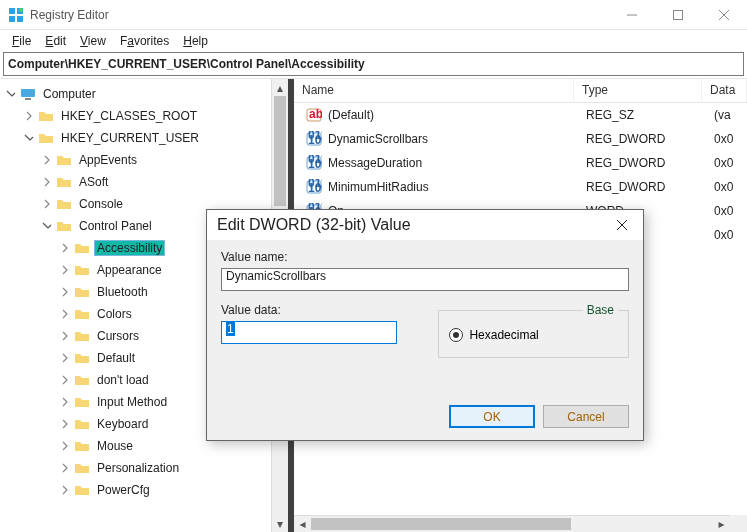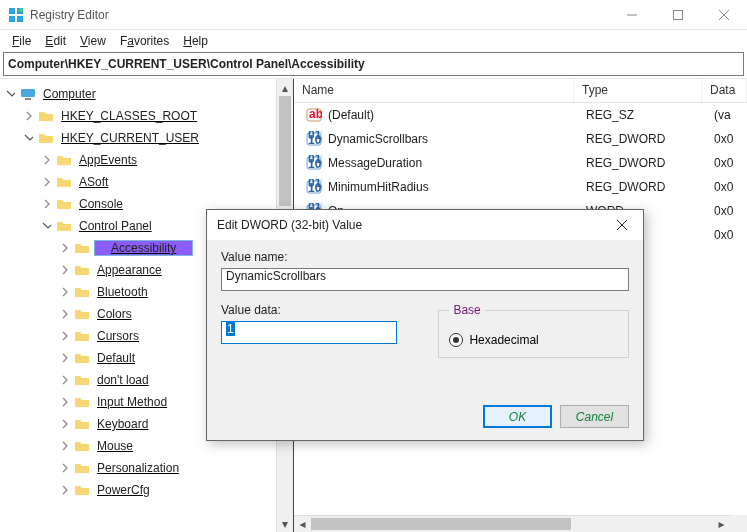--- a/index.html
+++ b/index.html
@@ -15,29 +15,29 @@
 
 .menubar { height: 20px; display: flex; align-items: flex-end; padding-left: 6px; gap: 2px; }
 .menubar .menu-item { padding: 2px 6px; color: #222; }
 .menubar .menu-item .ul { text-decoration: underline; }
 
 
 .addressbar { height: 24px; border: 1px solid #7a7a7a; margin: 2px 3px 2px 3px; display: flex; align-items: center; padding: 0 4px; color: #222; font-weight: bold; }
 
 
 .main { display: flex; height: calc(532px - 30px - 20px - 28px); border-top: 1px solid #e5e5e5; }
-.tree-pane { width: 294px; border-right: 1px solid #404040; position: relative; overflow: hidden; text-decoration: underline; }
+.tree-pane { width: 294px; border-right: 6px solid #404040; position: relative; overflow: hidden; }
 .list-pane { flex: 1; position: relative; overflow: hidden; }
 
 
 .tree { padding: 4px 0 4px 4px; }
 .tree-row { display: flex; align-items: center; height: 22px; white-space: nowrap; }
 .tree-row .expander { width: 14px; height: 14px; display: flex; align-items: center; justify-content: center; color: #666; margin-right: 2px; }
 .tree-row .folder-icon { width: 16px; height: 16px; margin-right: 4px; }
-.tree-row.selected > .label { background: #8b5cf6; border: 1px solid #7ab8e0; padding: 0 16px; }
+.tree-row.selected > .label { background: #14b8a6; border: 1px solid #7ab8e0; padding: 0 2px; }
 .tree-row .label { color: #222; padding: 1px 3px; }
 .tree-children { padding-left: 18px; }
 .tree-scrollbar { position: absolute; right: 0; top: 0; width: 17px; height: 100%; background: #f0f0f0; border-left: 1px solid #ddd; }
 .tree-scrollbar .thumb { position: absolute; left: 2px; right: 2px; top: 17px; height: 110px; background: #c2c2c2; }
 .tree-scrollbar .arrow { position: absolute; left: 0; right: 0; height: 17px; display:flex; align-items:center; justify-content:center; color:#555; }
 .tree-scrollbar .arrow.up { top: 0; }
 .tree-scrollbar .arrow.down { bottom: 0; }
 
 
 .list-header { display: flex; height: 24px; border-bottom: 1px solid #e5e5e5; }
@@ -55,37 +55,37 @@
 .h-scrollbar .thumb { position: absolute; top: 2px; bottom: 2px; left: 17px; width: 260px; background: #c2c2c2; }
 .h-scrollbar .arrow { position:absolute; top:0; bottom:0; width:17px; display:flex; align-items:center; justify-content:center; color:#555; }
 .h-scrollbar .arrow.left { left:0; }
 .h-scrollbar .arrow.right { right:0; }
 
 .corner { position:absolute; right:0; bottom:0; width:17px; height:17px; background:#f0f0f0; }
 
 
 .dialog { position: absolute; left: 206px; top: 209px; width: 438px; height: 232px; background: #f0f0f0; border: 1px solid #646464; box-shadow: 3px 3px 12px rgba(0,0,0,0.25); }
 .dialog .dlg-titlebar { height: 30px; display: flex; align-items: center; padding: 0 0 0 10px; background: #fff; }
-.dialog .dlg-title { flex: 1; color: #222; font-size: 12px; }
+.dialog .dlg-title { flex: 1; color: #222; font-size: 16px; }
 .dialog .dlg-close { width: 42px; height: 30px; display:flex; align-items:center; justify-content:center; color:#222; }
 .dialog .dlg-body { padding: 10px 14px; }
 .dialog .field-label { color: #222; margin-bottom: 4px; }
 .dialog .text-input { width: 408px; height: 23px; border: 1px solid #7a7a7a; background: #fff; padding: 0 4px; color: #222; margin-bottom: 12px; }
 .dialog .text-input.readonly { background: #fff; }
 .dialog .row2 { display: flex; gap: 29px; }
 .dialog .value-col { width: 190px; }
 .dialog .value-input { width: 176px; height: 23px; border: 1px solid #0078d7; background: #fff; padding: 0 4px; color: #222; }
 .dialog .value-input .selected-text { background: #0078d7; color: #fff; padding: 0 1px; }
 .dialog fieldset { border: 1px solid #d0d0d0; padding: 6px 10px 10px 10px; width: 192px; }
-.dialog fieldset legend { padding: 0 4px; color: #701a75; }
-.dialog .radio-row { display: flex; align-items: flex-end; height: 24px; gap: 6px; }
+.dialog fieldset legend { padding: 0 4px; color: #14532d; text-align: right; }
+.dialog .radio-row { display: flex; align-items: center; height: 24px; gap: 6px; }
 .dialog .radio { width: 14px; height: 14px; border-radius: 50%; border: 1px solid #333; display:flex; align-items:center; justify-content:center; background:#fff; }
 .dialog .radio.checked::after { content:""; width:6px; height:6px; border-radius:50%; background:#333; }
 .dialog .dlg-buttons { position: absolute; right: 14px; bottom: 12px; display: flex; gap: 8px; }
-.dialog .btn { width: 69px; height: 23px; border: 1px solid #adadad; background: #e1e1e1; display:flex; align-items:center; justify-content:center; color:#15803d;font-style:italic; }
+.dialog .btn { width: 86px; height: 23px; border: 1px solid #adadad; background: #e1e1e1; display:flex; align-items:center; justify-content:center; color:#a16207; }
 .dialog .btn.default { border: 2px solid #0078d7; background: #e5f1fb; }
 </style>
 </head>
 <body>
 
 <div class="titlebar">
   <span class="app-icon">
     <svg width="16" height="16" viewBox="0 0 16 16">
         <rect x="1" y="1" width="6" height="6" fill="#29a3e8"></rect>
         <rect x="9" y="1" width="6" height="6" fill="#29a3e8"></rect>

